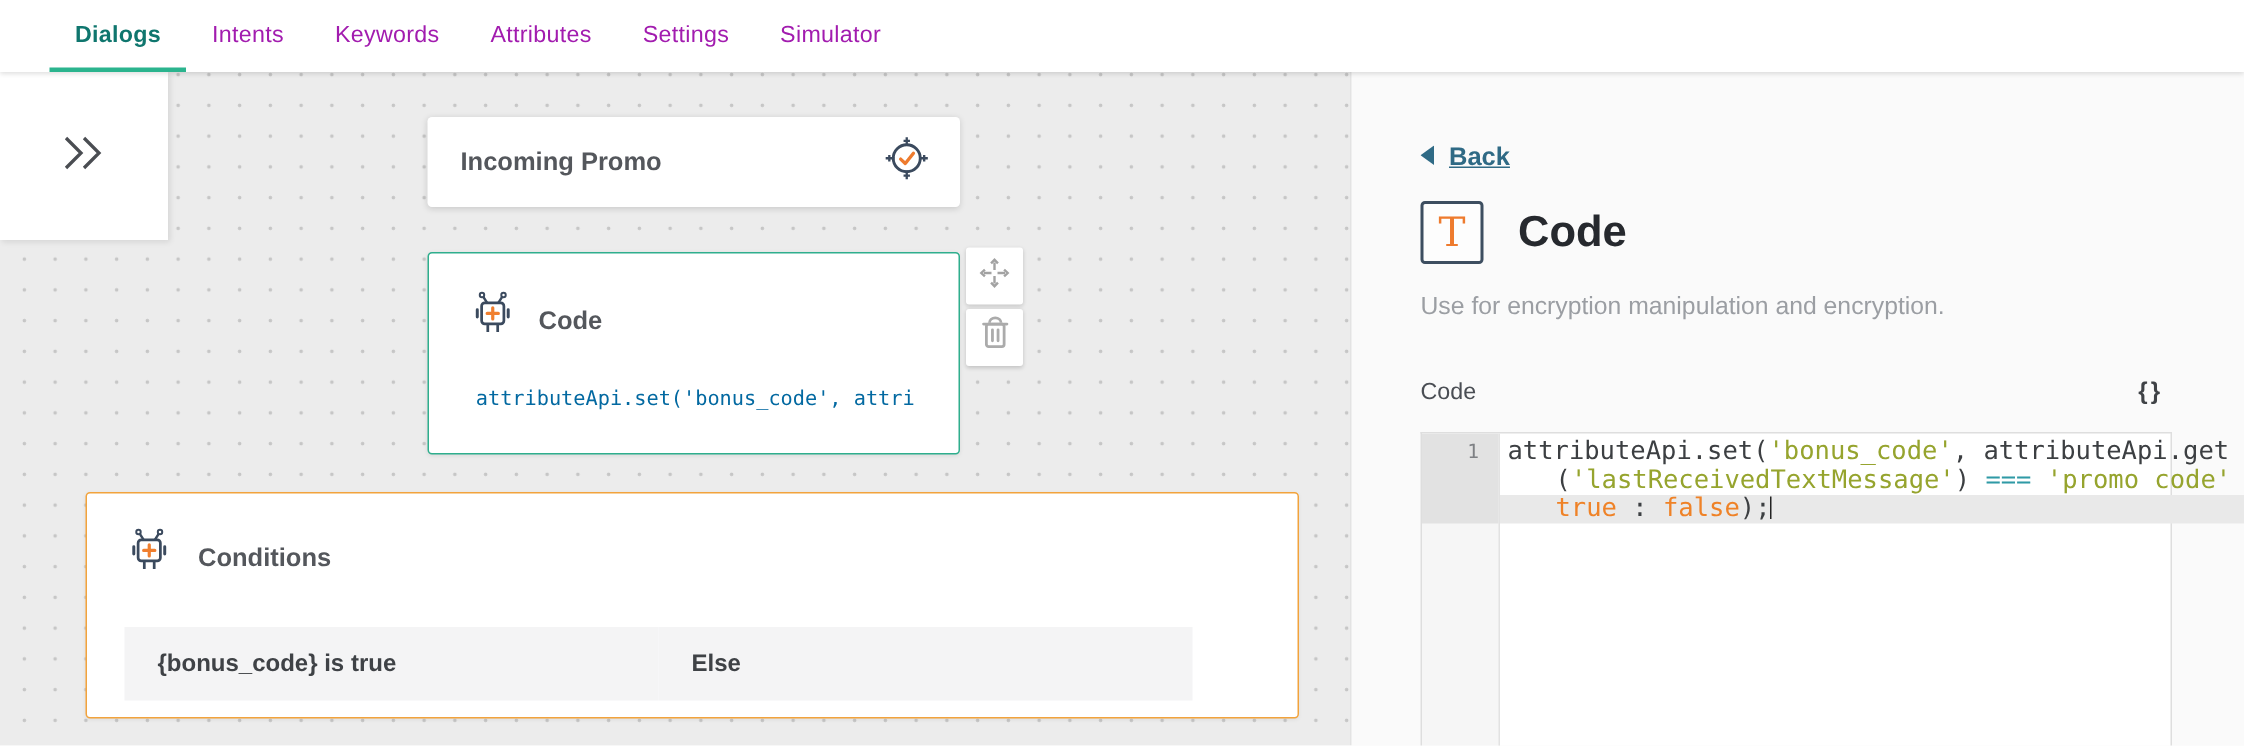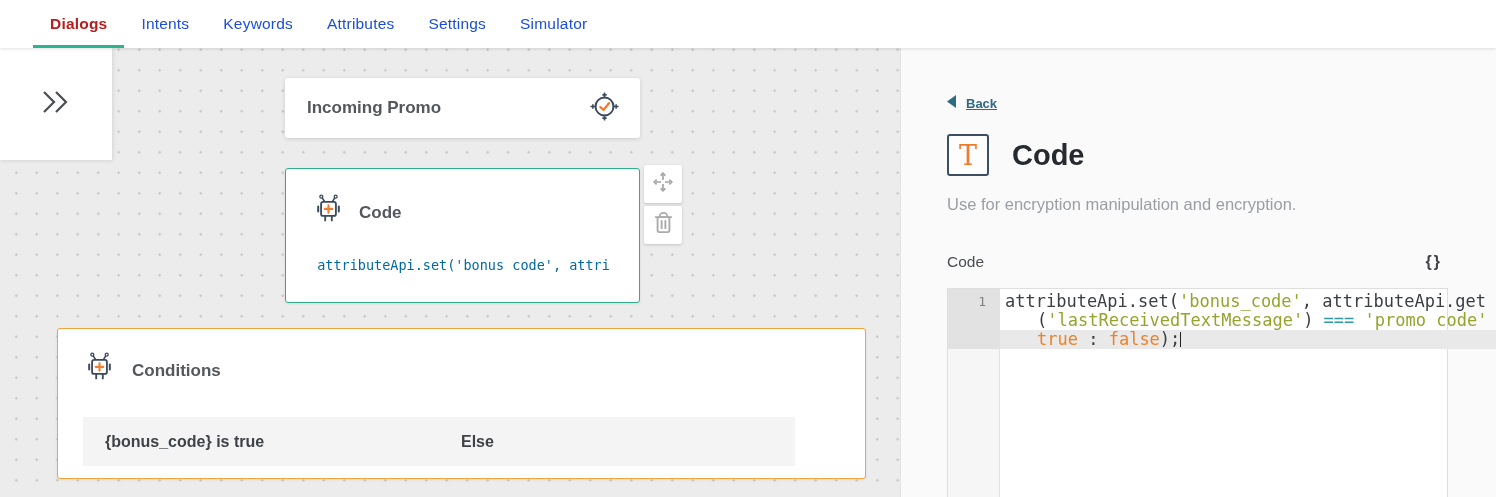--- a/index.html
+++ b/index.html
@@ -4,22 +4,22 @@
 <style>
   * { margin:0; padding:0; box-sizing:border-box; }
   html,body { width:1496px; height:497px; overflow:hidden;
     font-family:"Liberation Sans", sans-serif; background:#fff; }
 
   
   .nav { position:relative; z-index:10; display:flex; align-items:stretch;
     height:48px; background:#fff; padding-left:33px;
     box-shadow:0 1px 3px rgba(0,0,0,0.12); }
   .tab { position:relative; display:flex; align-items:center; padding:0 17px;
-    font-size:15.5px; color:#1d4ed8; letter-spacing:.2px; cursor:pointer; }
-  .tab.active { color:#b91c1c; font-weight:700; }
+    font-size:15.5px; color:#a21caf; letter-spacing:.2px; cursor:pointer; }
+  .tab.active { color:#0f766e; font-weight:700; }
   .tab.active .tab-underline { position:absolute; left:0; right:0; bottom:0;
     height:3px; background:#2bb48e; }
 
   
   .main { display:flex; height:449px; }
 
   
   .canvas { position:relative; width:900px; height:449px; overflow:hidden;
     background-color:#ececec;
     background-image:radial-gradient(circle, #c6c6c6 1.1px, transparent 1.4px);
@@ -55,22 +55,22 @@
   .conditions-head { display:flex; align-items:center; gap:16px; }
   .branch-row { display:flex; margin-top:26px; }
   .branch-box { width:356px; height:49px; background:#f4f4f5; display:flex;
     align-items:center; padding-left:22px; font-size:16px; font-weight:700;
     color:#3f4246; cursor:pointer; }
 
   
   .panel { position:relative; width:596px; height:449px; background:#fafafa;
     border-left:1px solid #e3e3e3; }
   .back-link { position:absolute; left:46px; top:47px; display:flex;
-    align-items:center; gap:9px; cursor:pointer; color:#2f6a85;
-    font-size:13px; font-weight:700; }
+    gap:9px; cursor:pointer; color:#2f6a85;
+    font-size:17px; font-weight:700; }
   .back-text { text-decoration:underline; }
   .title-row { position:absolute; left:46px; top:86px; display:flex;
     align-items:center; gap:23px; }
   .type-icon { width:42px; height:42px; border:2px solid #3d4e60;
     border-radius:3px; background:#fdfdfd; display:flex; align-items:center;
     justify-content:center; font-family:"DejaVu Serif", serif;
     font-size:27px; color:#ee7b2e; }
   .panel-title { font-size:29px; font-weight:600; color:#26292e; }
   .panel-desc { position:absolute; left:46px; top:147px; font-size:16.5px;
     color:#9b9ea3; }

